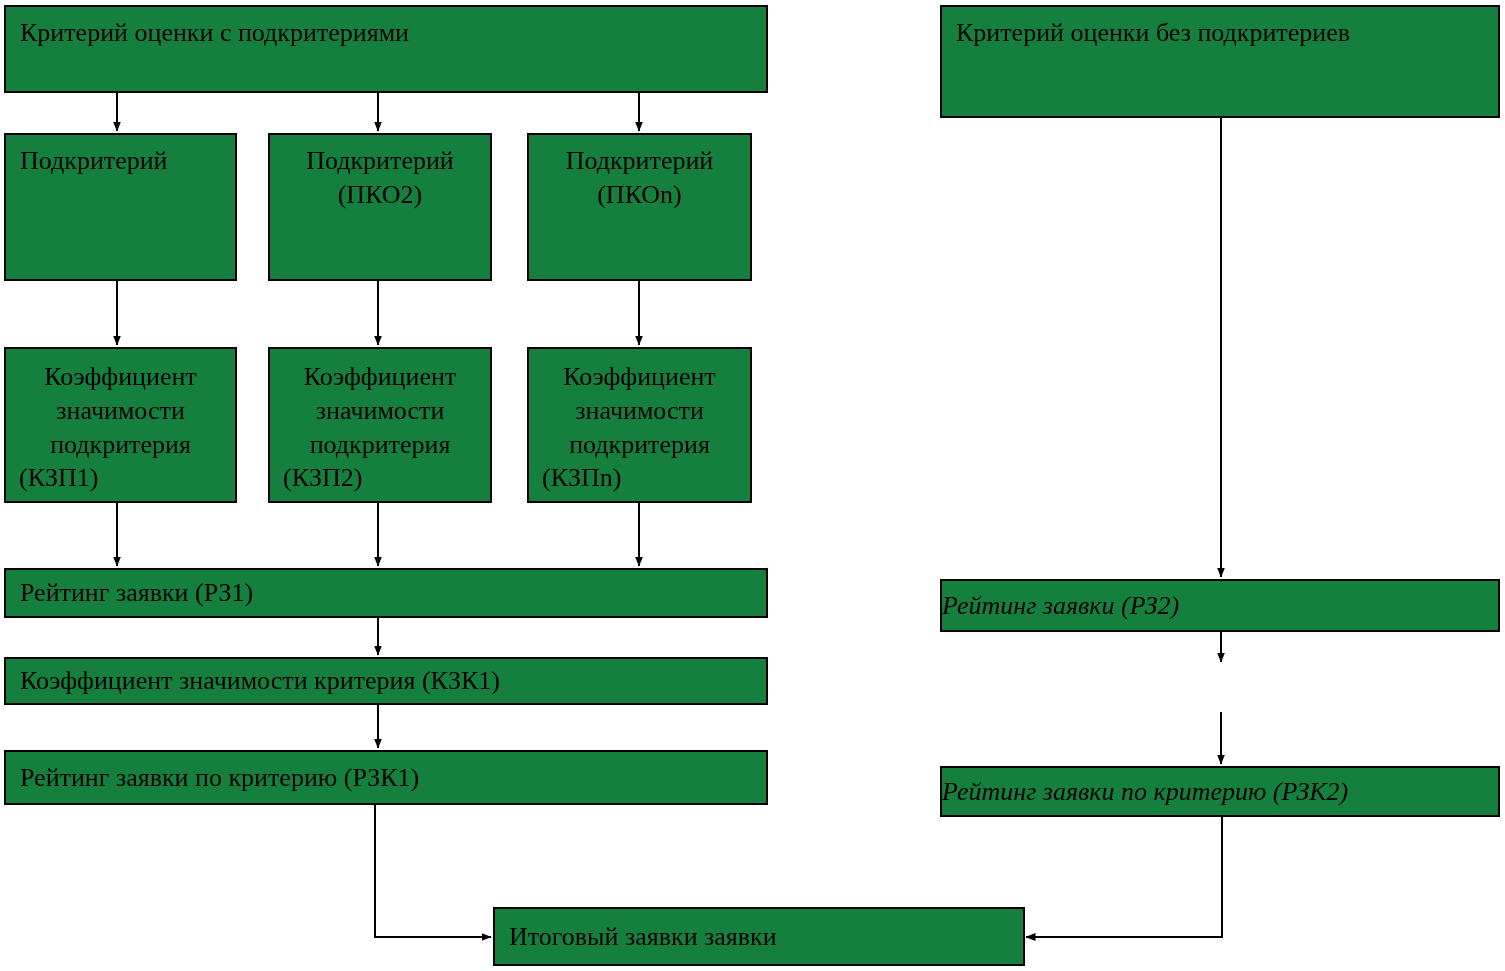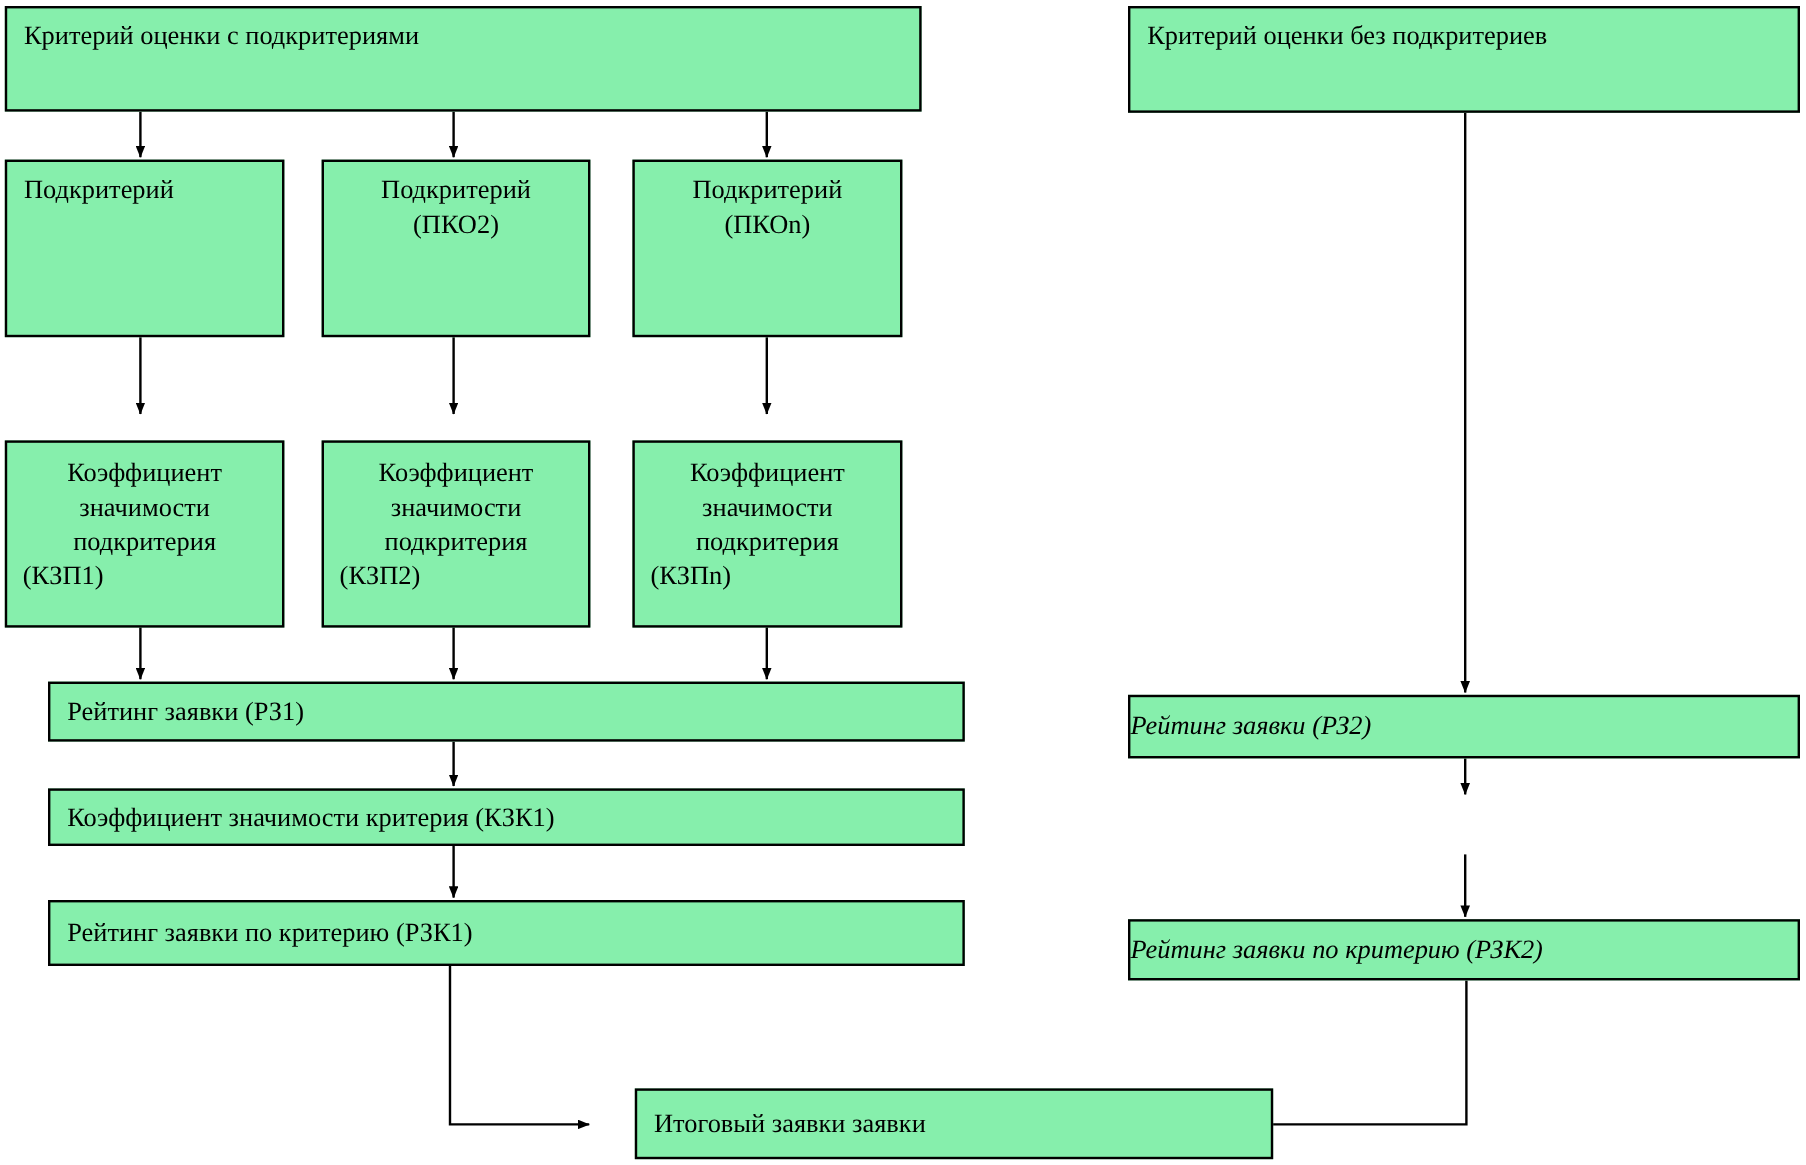--- a/index.html
+++ b/index.html
@@ -13,52 +13,51 @@
     height: 971px;
     background: #ffffff;
     font-family: "Liberation Serif", "DejaVu Serif", serif;
     color: #000000;
     overflow: hidden;
   }
   .node {
     position: absolute;
     box-sizing: border-box;
     border: 2px solid #000000;
-    background: #86efac;
-    font-size: 22px;
+    background: #15803d;
+    font-size: 26px;
     line-height: 1.30;
     color: #000000;
   }
   
   .align-left {
     text-align: left;
     padding: 9px 0 0 14px;
   }
   
   .align-center {
     text-align: center;
     padding: 9px 10px 0 10px;
   }
   
   .vcenter {
     display: flex;
     align-items: center;
     padding-top: 0;
   }
-  .vcenter.align-left { justify-content: flex-start; padding-left: 14px; margin-left: 36px; }
+  .vcenter.align-left { justify-content: flex-start; padding-left: 14px; }
   .vcenter.align-center { justify-content: flex-start; padding-left: 0; padding-right: 0; font-style: italic; }
   .node .txt {
     display: block;
     white-space: pre-line;
   }
   
   .mixed {
     padding: 11px 0 0 0;
     text-align: center;
-    margin-top: 20px;
   }
   .mixed .lastline {
     display: block;
     text-align: left;
     padding-left: 13px;
   }
   svg.edges {
     position: absolute;
     left: 0;
     top: 0;
@@ -148,21 +147,21 @@
   </div>
 
   <div class="node vcenter align-left" style="left:4px; top:657px; width:764px; height:48px;">
     <span class="txt">Коэффициент значимости критерия (КЗК1)</span>
   </div>
 
   <div class="node vcenter align-left" style="left:4px; top:750px; width:764px; height:55px;">
     <span class="txt">Рейтинг заявки по критерию (РЗК1)</span>
   </div>
 
-  <div class="node align-left" style="left:940px; top:5px; width:560px; height:89px;">
+  <div class="node align-left" style="left:940px; top:5px; width:560px; height:113px;">
     <span class="txt">Критерий оценки без подкритериев</span>
   </div>
 
   <div class="node vcenter align-center" style="left:940px; top:579px; width:560px; height:53px;">
     <span class="txt">Рейтинг заявки (РЗ2)</span>
   </div>
 
 
   <div class="node vcenter align-center" style="left:940px; top:766px; width:560px; height:51px;">
     <span class="txt">Рейтинг заявки по критерию (РЗК2)</span>

